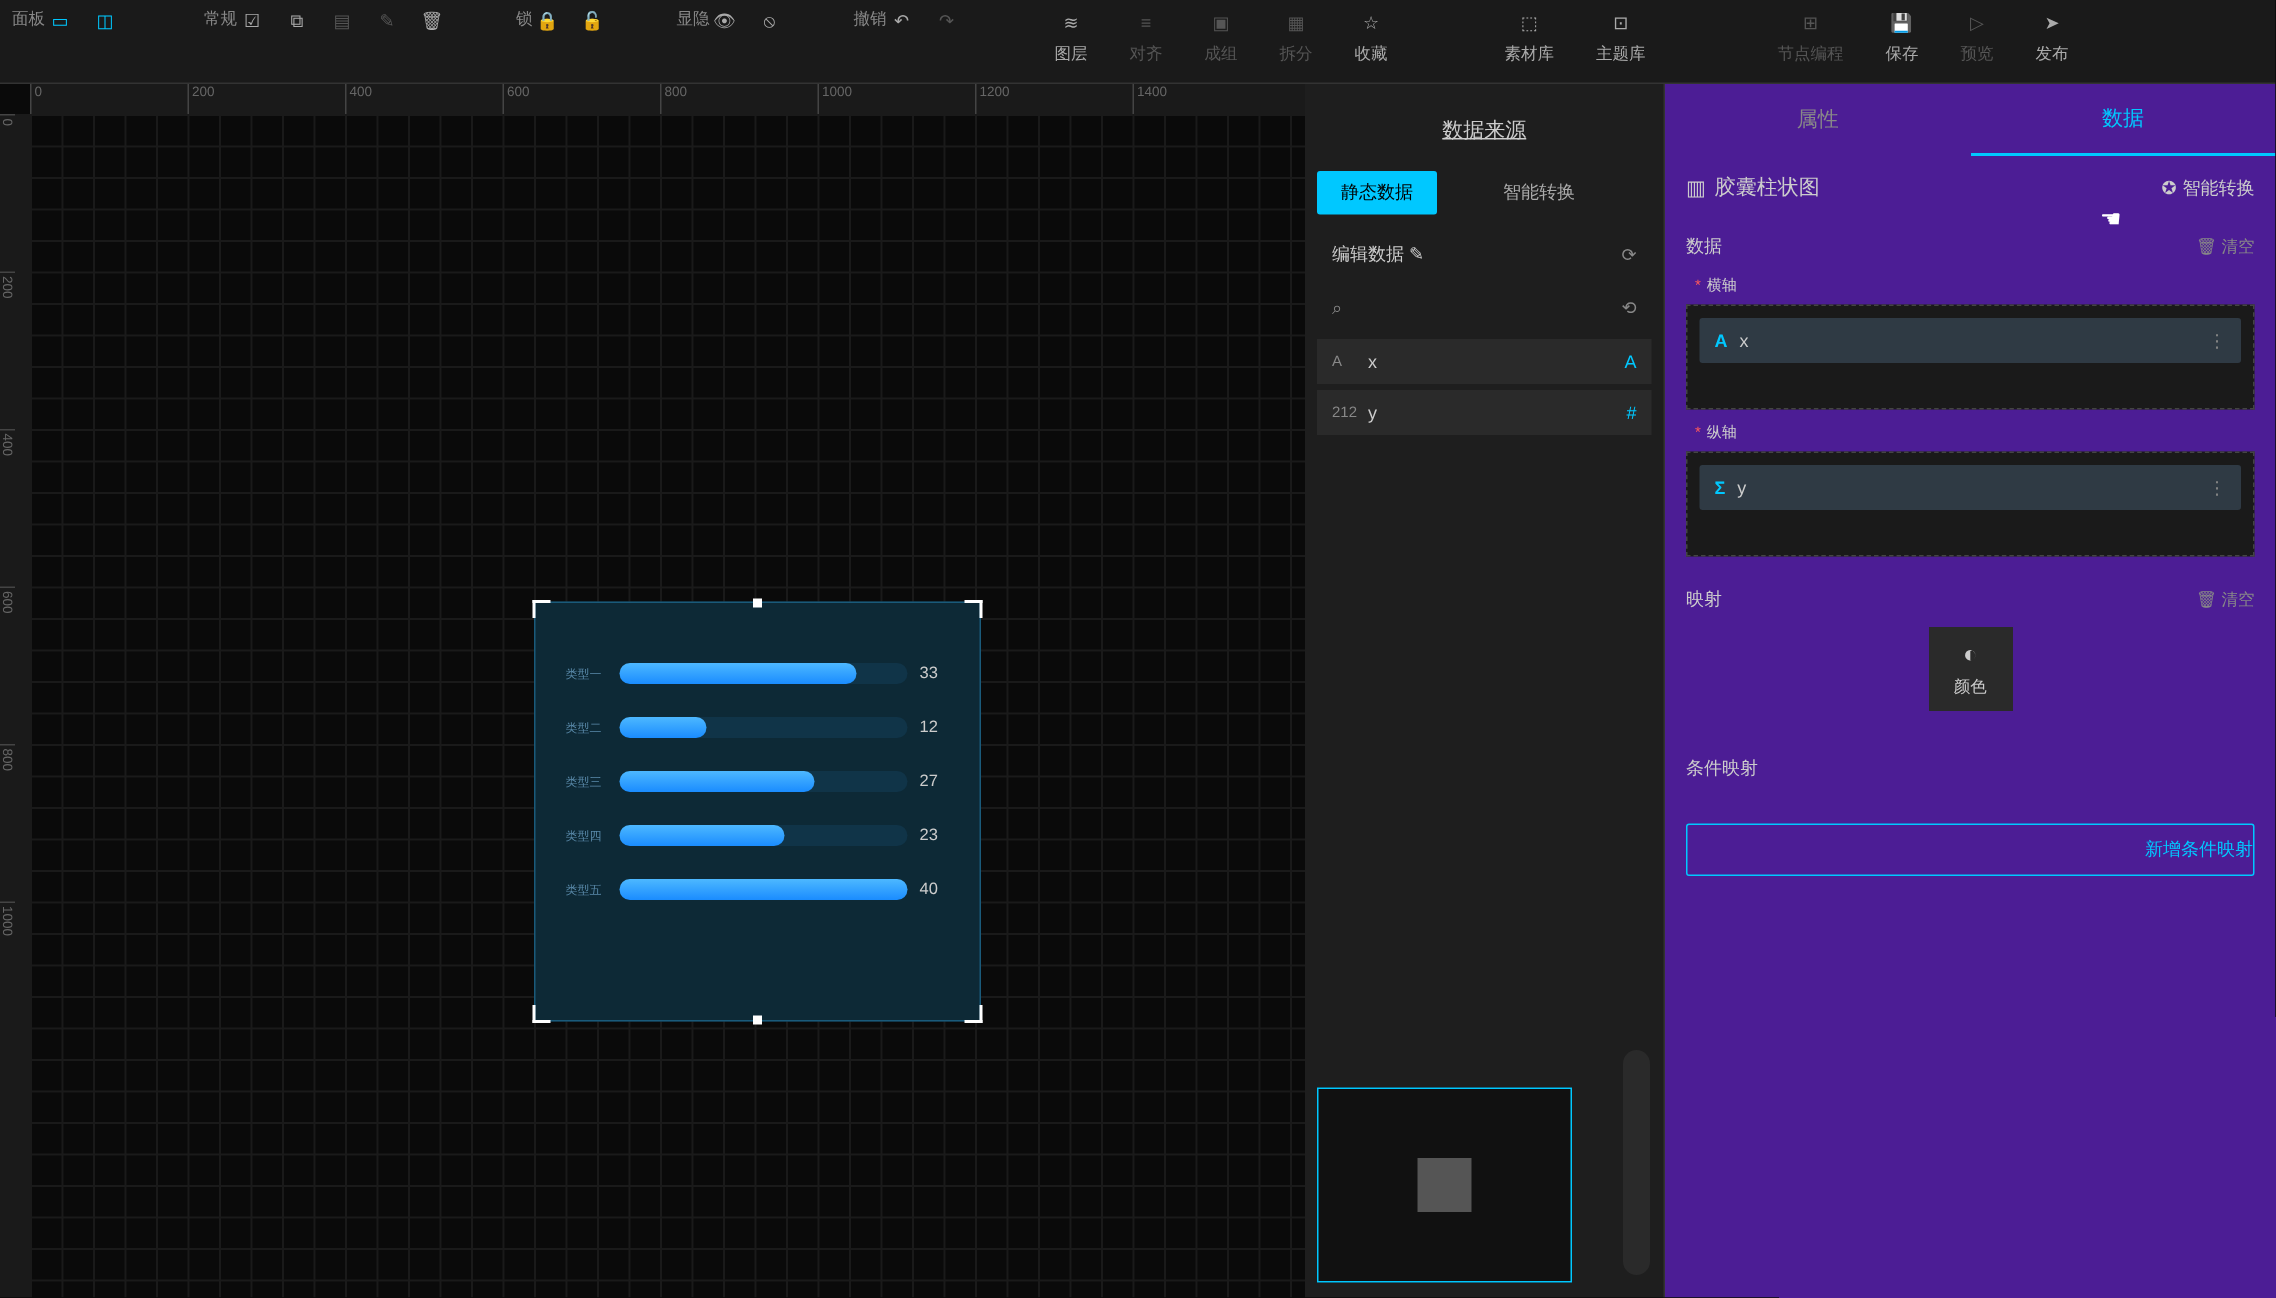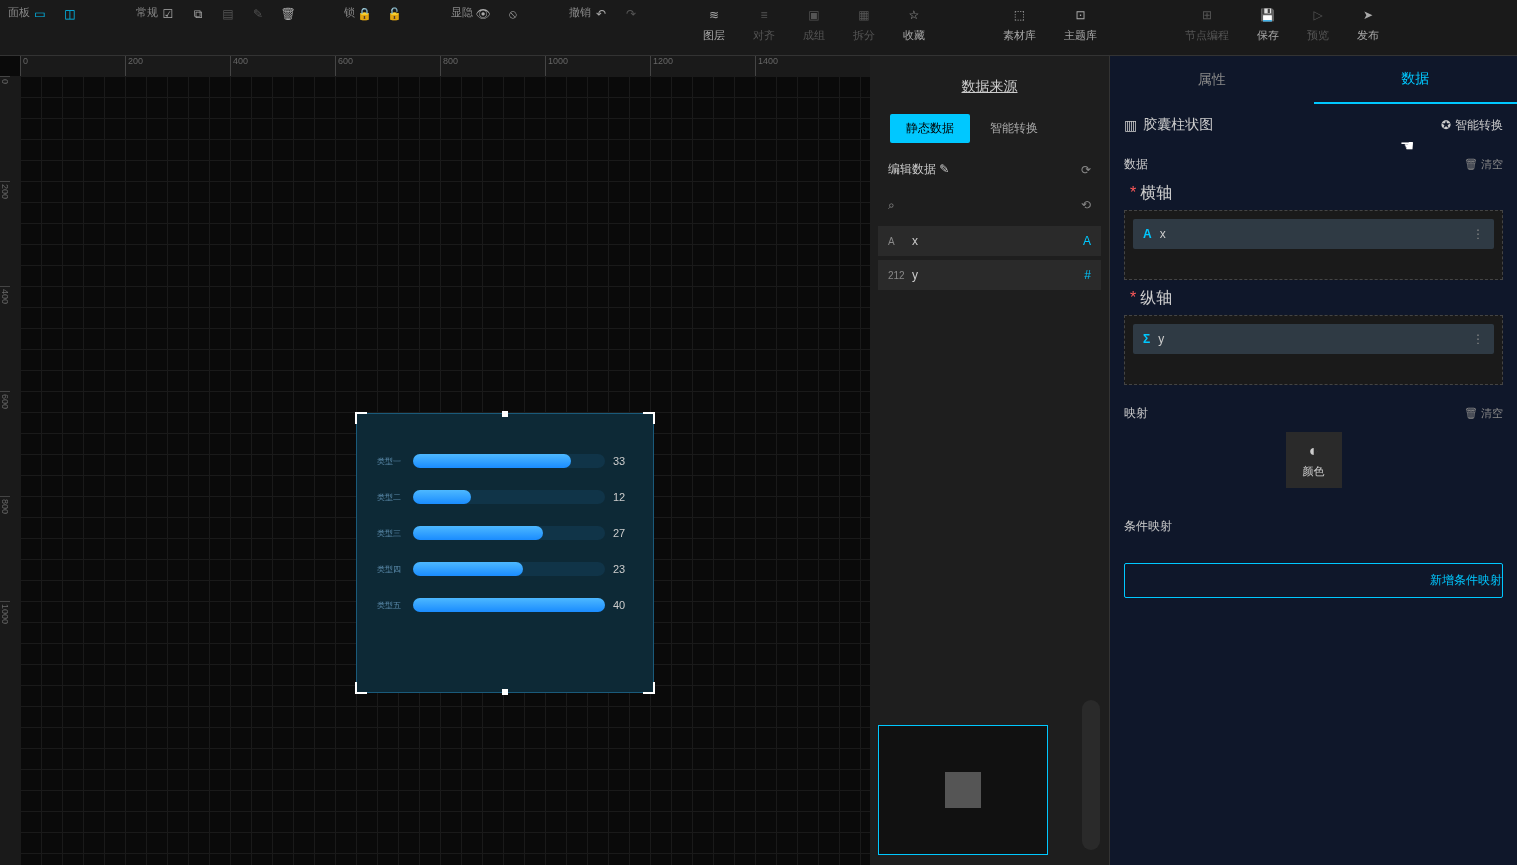--- a/index.html
+++ b/index.html
@@ -21,60 +21,60 @@
 .canvas-area { position:absolute; left:0; top:56px; width:870px; height:809px; background:#0a0a0a; }
 .ruler-h { position:absolute; top:0; left:20px; right:0; height:20px; background:#1a1a1a; display:flex; font-size:9px; color:#666; overflow:hidden; }
 .ruler-h span { width:105px; flex:0 0 105px; padding-left:2px; border-left:1px solid #444; }
 .ruler-v { position:absolute; left:0; top:20px; bottom:0; width:20px; background:#1a1a1a; font-size:9px; color:#666; }
 .ruler-v span { display:block; height:105px; writing-mode:vertical-rl; padding-top:2px; border-top:1px solid #444; }
 .grid { position:absolute; left:20px; top:20px; right:0; bottom:0;
   background-image:linear-gradient(#1a1a1a 1px,transparent 1px),linear-gradient(90deg,#1a1a1a 1px,transparent 1px);
   background-size:21px 21px; }
 
 
-.widget { position:absolute; left:336px; top:337px; width:298px; height:280px; background:#0d2936; border:1px solid #1a5a7a; }
+.widget { position:absolute; left:336px; top:325px; width:298px; height:280px; background:#0d2936; border:1px solid #1a5a7a; }
 .widget .corner { position:absolute; width:12px; height:12px; border:2px solid #fff; }
 .widget .tl { top:-2px; left:-2px; border-right:none; border-bottom:none; }
 .widget .tr { top:-2px; right:-2px; border-left:none; border-bottom:none; }
 .widget .bl { bottom:-2px; left:-2px; border-right:none; border-top:none; }
 .widget .br { bottom:-2px; right:-2px; border-left:none; border-top:none; }
 .widget .handle { position:absolute; width:6px; height:6px; background:#fff; }
 .bars { padding:40px 20px 20px 20px; }
 .bar-row { display:flex; align-items:center; margin-bottom:22px; font-size:9px; }
 .bar-label { width:28px; color:#5a8aaa; font-size:8px; }
 .bar-track { flex:1; height:14px; background:#103448; border-radius:7px; position:relative; margin:0 8px; }
 .bar-fill { height:100%; background:linear-gradient(180deg,#4db8ff,#1a8cff); border-radius:7px; }
 .bar-val { width:20px; color:#ccc; font-size:11px; }
 
 
 .ds-panel { position:absolute; left:870px; top:56px; width:240px; bottom:0; background:#1e1e1e; border-right:1px solid #333; padding-top:12px; }
 .ds-title { text-align:center; font-size:14px; color:#ccc; padding:10px 0;text-decoration:underline; }
-.ds-tabs { display:flex; gap:4px; padding:8px 20px; }
+.ds-tabs { display:flex; gap:28px; padding:8px 8px; }
 .ds-tab { padding:6px 16px; font-size:12px; cursor:pointer; border-radius:2px; }
 .ds-tab.active { background:#00c8ff; color:#000; }
 .ds-tab.inactive { color:#aaa; }
 .ds-row { display:flex; justify-content:space-between; align-items:center; padding:10px 18px; font-size:12px; color:#ccc; }
 .ds-row .ico { color:#888; cursor:pointer; }
 .field-row { display:flex; align-items:center; background:#2a2a2a; margin:4px 8px; padding:8px 10px; cursor:pointer; }
 .field-row .type-ico { width:24px; font-size:10px; color:#888; }
 .field-row .fname { flex:1; color:#ccc; }
 .field-row .end-ico { color:#00c8ff; }
 
 
-.prop-panel { position:absolute; left:1110px; top:56px; right:0; bottom:0; background:#0f172a; overflow:hidden; }
+.prop-panel { position:absolute; left:1110px; top:56px; right:0; bottom:0; background:#4c1d95; overflow:hidden; }
 .prop-tabs { display:flex; height:48px; }
 .prop-tab { flex:1; display:flex; align-items:center; justify-content:center; font-size:14px; color:#888; cursor:pointer; }
 .prop-tab.active { color:#00c8ff; border-bottom:2px solid #00c8ff; }
 .prop-header { display:flex; align-items:center; justify-content:space-between; padding:12px 14px; font-size:14px; }
 .prop-header .left { display:flex; align-items:center; gap:6px; }
 .prop-header .right { display:flex; align-items:center; gap:4px; color:#ccc; cursor:pointer; font-size:12px; }
 .prop-section { padding:10px 14px; }
 .sec-head { display:flex; justify-content:space-between; font-size:12px; color:#ccc; margin-bottom:10px; }
 .sec-head .clr { color:#888; cursor:pointer; font-size:11px; display:flex; align-items:center; gap:3px; }
-.axis-label { font-size:16px; color:#ccc; margin:8px 0 6px 6px; }
+.axis-label { font-size:10px; color:#ccc; margin:8px 0 6px 6px; }
 .axis-label .req { color:#ff5a5a; margin-right:4px; }
 .drop-zone { border:1px dashed #444; background:#1a1a1a; padding:8px; min-height:70px; }
 .field-chip { background:#2f3a44; border-radius:2px; padding:8px 10px; display:flex; align-items:center; gap:8px; }
 .field-chip .fico { color:#00c8ff; font-weight:bold; font-size:12px; }
 .field-chip .ftxt { flex:1; color:#ccc; font-size:12px; }
 .field-chip .dots { color:#888; cursor:pointer; }
 .map-btn { width:56px; height:56px; background:#2a2a2a; display:flex; flex-direction:column; align-items:center; justify-content:center; gap:4px; margin:10px auto; cursor:pointer; }
 .map-btn .mico { font-size:16px; }
 .map-btn .mlbl { font-size:11px; }
 .add-cond { margin:8px 14px; border:1px solid #00c8ff; color:#00c8ff; text-align:right; padding:8px 0; font-size:12px; cursor:pointer; border-radius:2px; }

